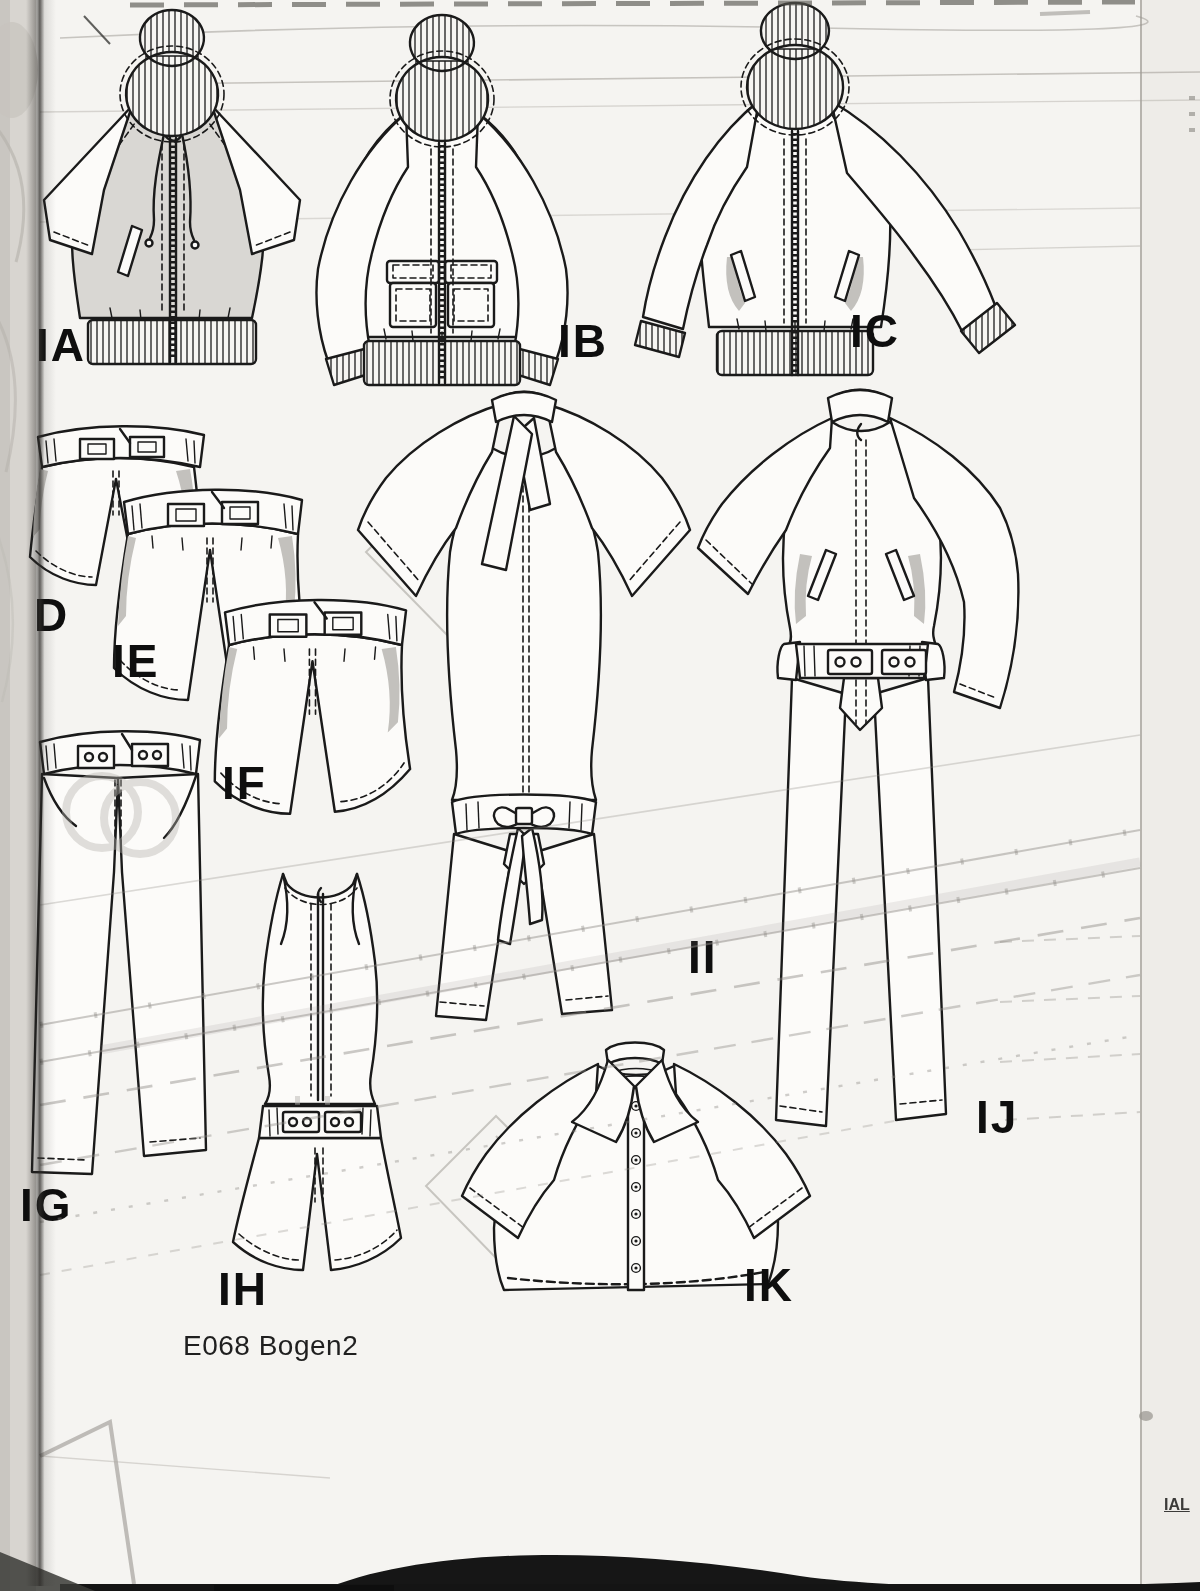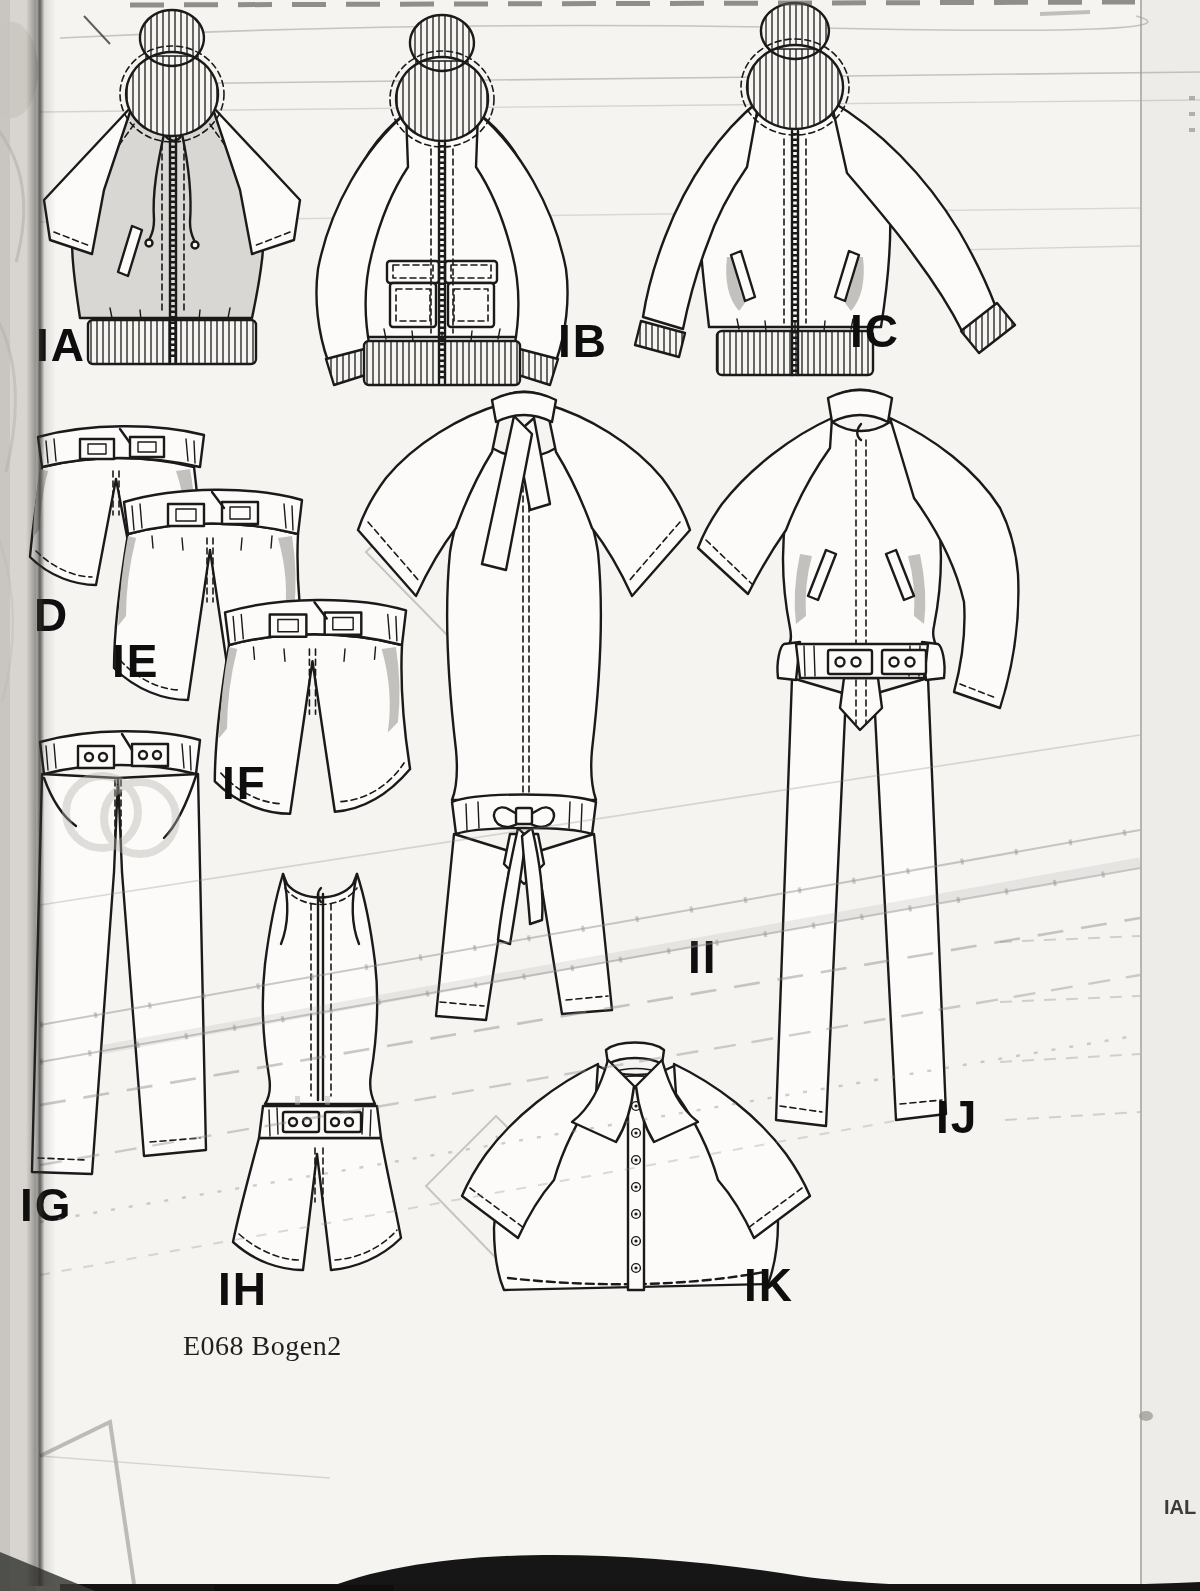--- a/index.html
+++ b/index.html
@@ -11,23 +11,23 @@
   .pc{fill:#fcfbf9;}
   .sh{fill:#d9d7d3;}
   .nf{fill:none;}
   .ds{stroke-dasharray:8 5;}
   .dt{stroke-width:1.6;stroke-dasharray:6 4;}
   .tk{stroke-width:1.4;}
   .dk{fill:#c3c1bd;stroke:none;}
   .lbl{position:absolute;font-weight:700;font-size:46px;color:#0e0e0e;
        letter-spacing:2px;white-space:nowrap;line-height:1;}
   .caption{position:absolute;color:#1f1f1f;white-space:nowrap;}
-  #cap-code{left:183px;top:1330px;font-size:28px;font-weight:400;letter-spacing:.5px;font-family:Liberation Serif, serif;}
+  #cap-code{left:183px;top:1330px;font-size:28px;font-weight:400;letter-spacing:.5px;}
   #cap-lang{left:368px;top:1334px;font-size:23px;font-weight:400;}
-  #edge-text{position:absolute;left:1164px;top:1496px;font-size:20px;font-weight:700;color:#3c3b39;}
+  #edge-text{position:absolute;left:1164px;top:1496px;font-size:16px;font-weight:700;color:#3c3b39;text-decoration:underline;}
   .foldshadow{position:absolute;left:26px;top:0;width:30px;height:1586px;
       background:linear-gradient(to right,rgba(45,43,40,0),rgba(45,43,40,.45) 38%,rgba(45,43,40,.75) 46%,rgba(45,43,40,.12) 62%,rgba(45,43,40,0));}
 </style>
 </head>
 <body>
 
 <div id="page">
 
   <svg width="1200" height="1591" viewBox="0 0 1200 1591" style="left:0;top:0">
     <rect x="0" y="0" width="36" height="1591" fill="#d8d5d0"></rect>
@@ -473,21 +473,21 @@
 
   <div class="lbl" style="left:36px;top:322px">IA</div>
   <div class="lbl" style="left:558px;top:318px">IB</div>
   <div class="lbl" style="left:850px;top:308px">IC</div>
   <div class="lbl" style="left:34px;top:592px">D</div>
   <div class="lbl" style="left:112px;top:638px">IE</div>
   <div class="lbl" style="left:222px;top:760px">IF</div>
   <div class="lbl" style="left:20px;top:1182px">IG</div>
   <div class="lbl" style="left:218px;top:1266px">IH</div>
   <div class="lbl" style="left:688px;top:934px">II</div>
-  <div class="lbl" style="left:936px;top:1094px">IJ</div>
+  <div class="lbl" style="left:976px;top:1094px">IJ</div>
   <div class="lbl" style="left:744px;top:1262px">IK</div>
 
   <div id="cap-code" class="caption">E068 Bogen2</div>
   <div id="edge-text">IAL</div>
 
   <svg width="1200" height="1591" viewBox="0 0 1200 1591" style="left:0;top:0;pointer-events:none">
 
     <line x1="130" y1="5" x2="1135" y2="2" stroke="#5a5852" stroke-width="5" opacity=".65" stroke-dasharray="34 20"></line>
     <line x1="1040" y1="14" x2="1090" y2="12" stroke="#8d8a84" stroke-width="4" opacity=".5"></line>
 

